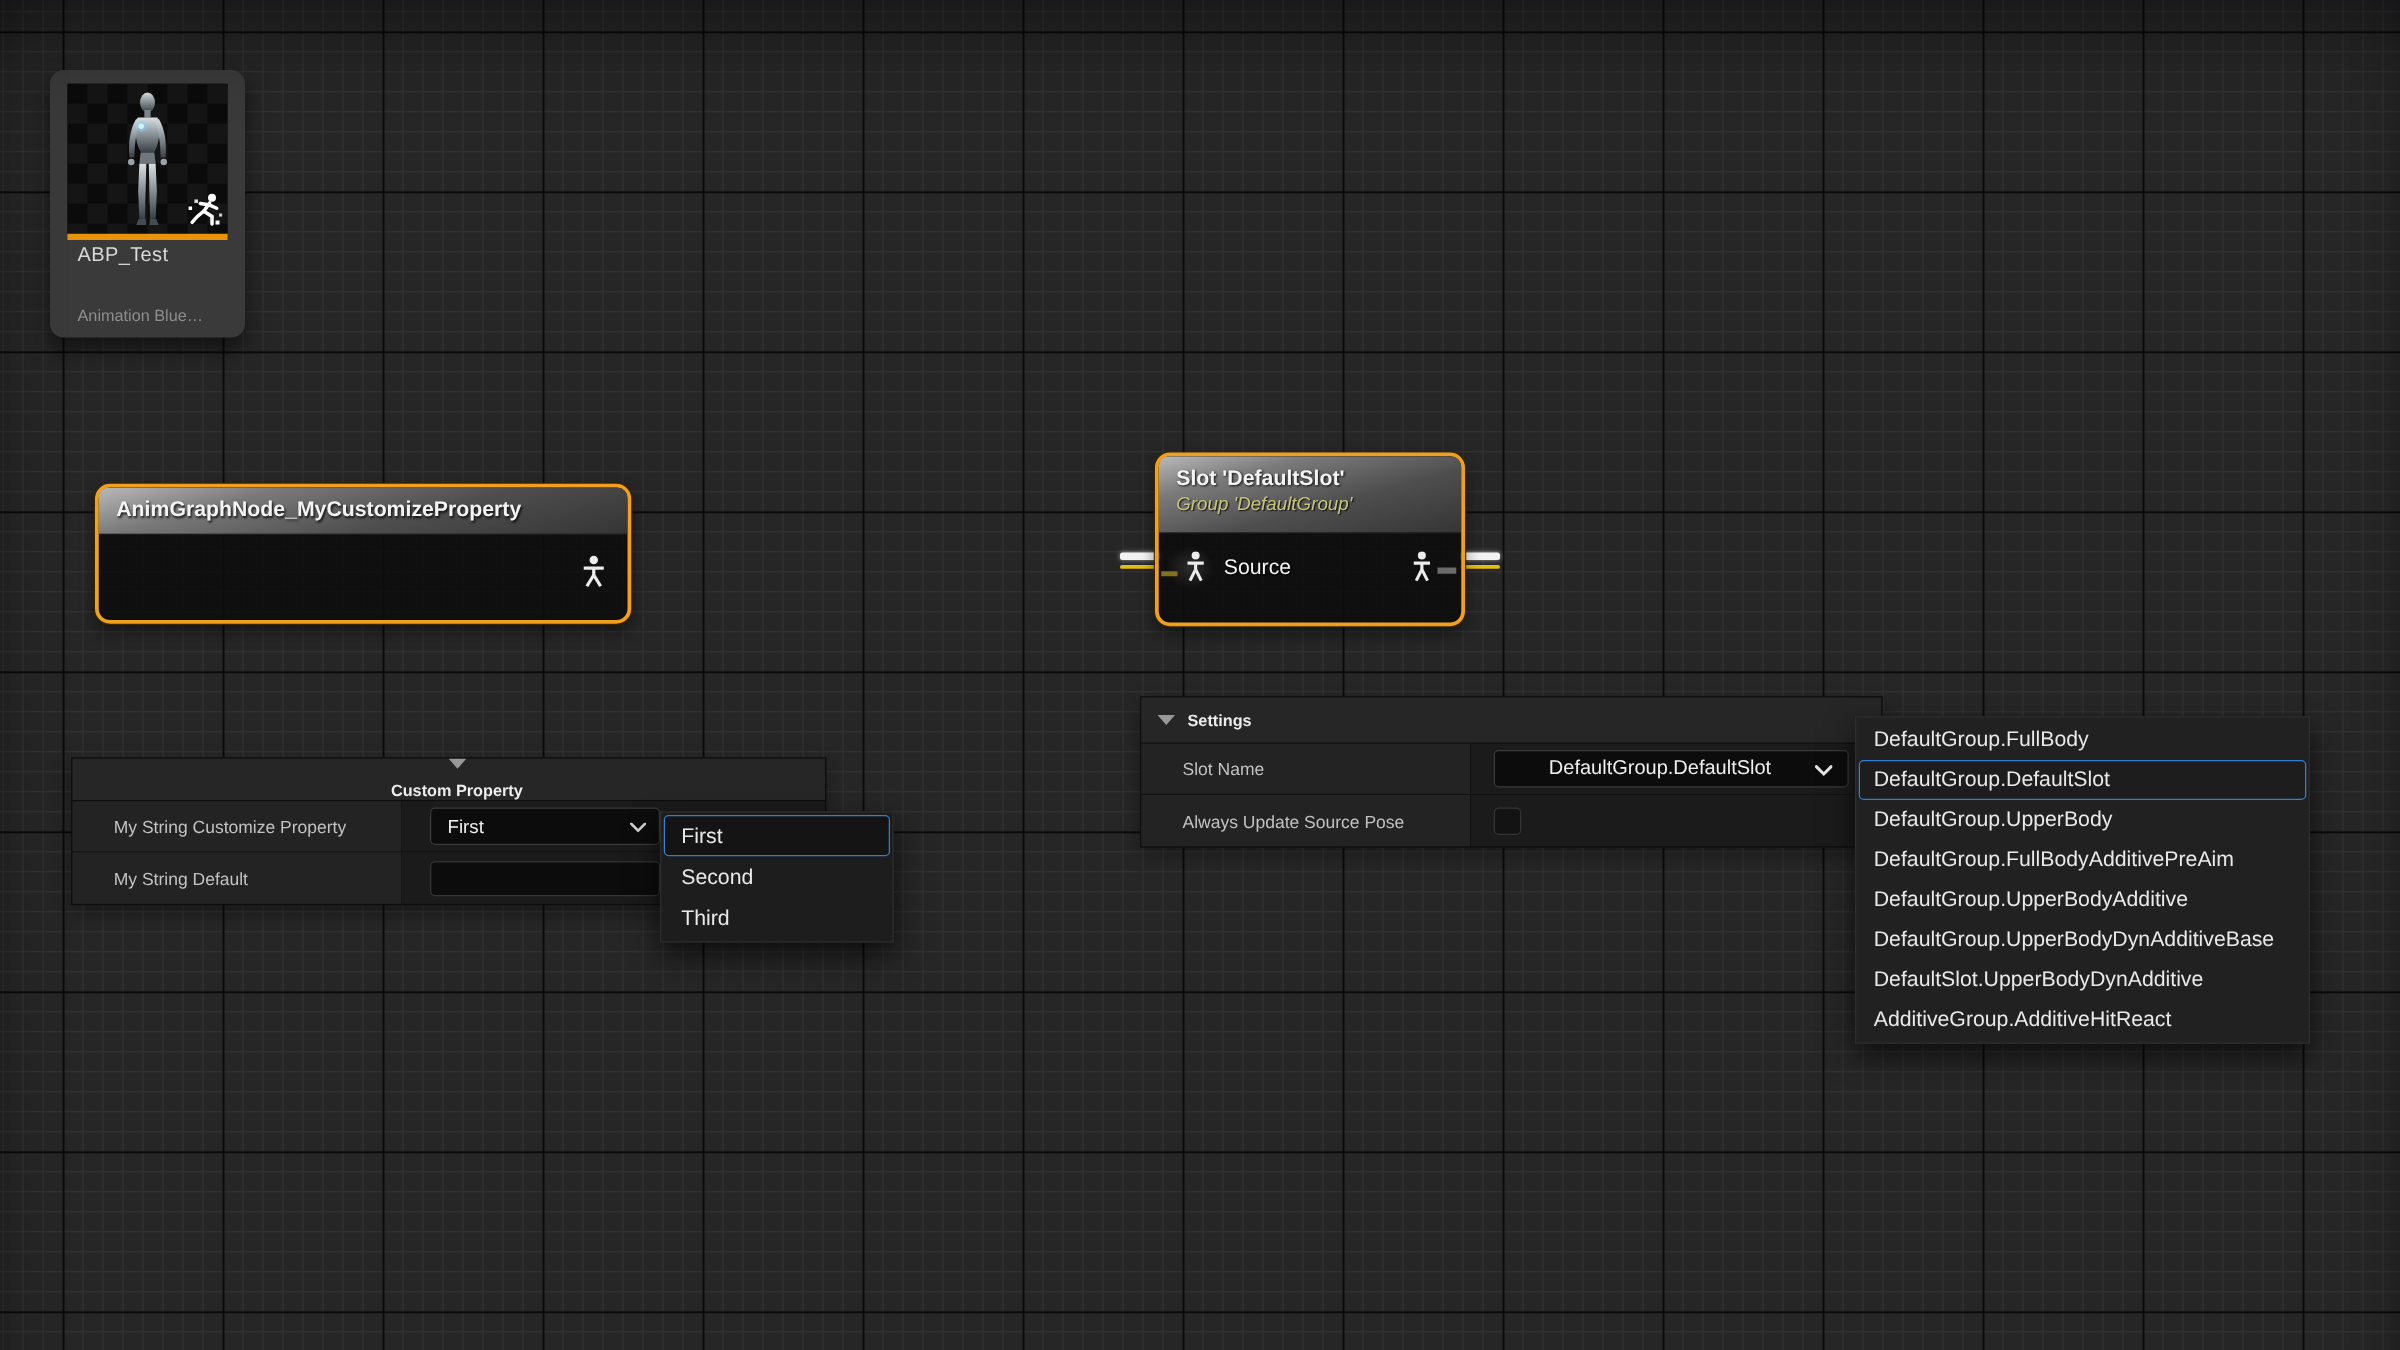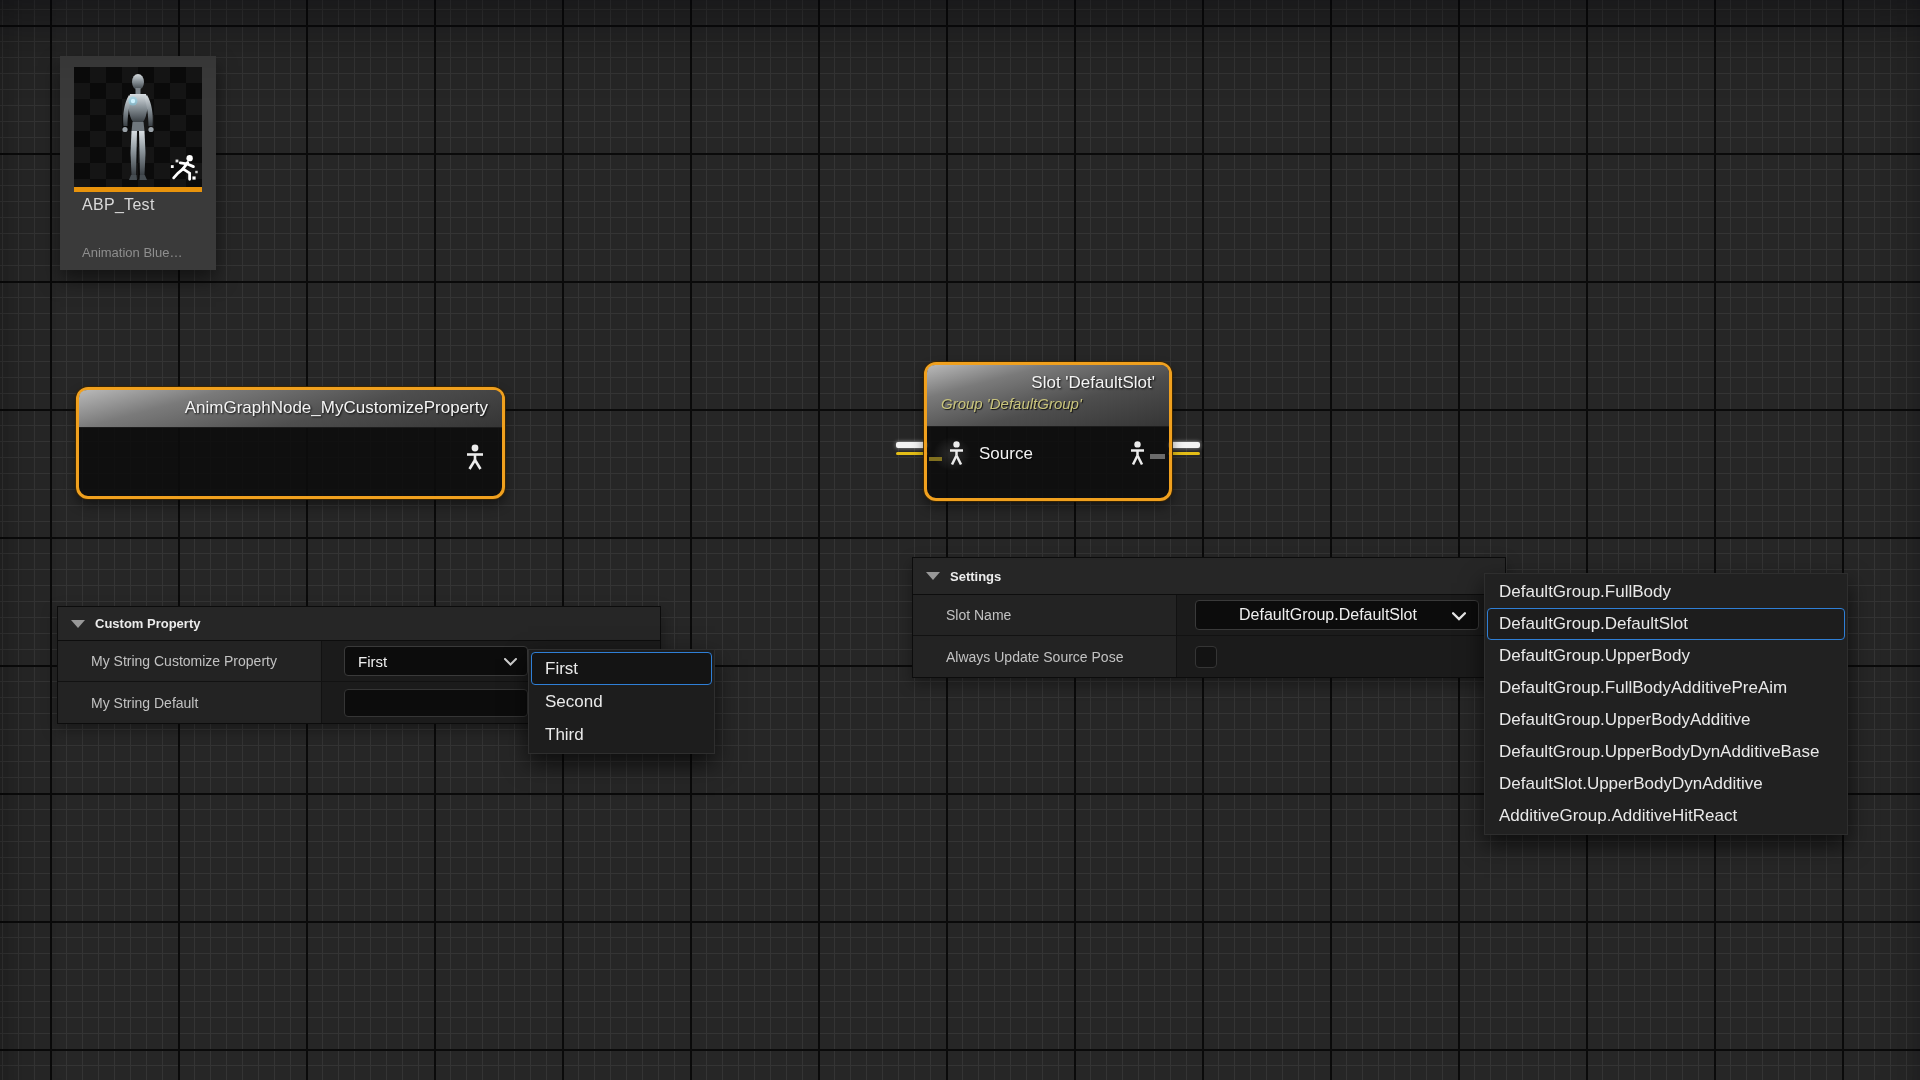--- a/index.html
+++ b/index.html
@@ -19,22 +19,22 @@
   }
   .vignette {
     position:absolute; inset:0; pointer-events:none; z-index:9;
     box-shadow: inset 0 90px 70px -70px rgba(0,0,6,0.45),
                 inset 60px 0 60px -70px rgba(0,0,6,0.40),
                 inset -40px 0 50px -55px rgba(0,0,10,0.45);
   }
 
   
   .asset-card {
-    position:absolute; left:60px; top:56px; width:156px; height:214px;
-    background:#3a3a3a; border-radius:0;
+    position:absolute; left:40px; top:56px; width:156px; height:214px;
+    background:#3a3a3a; border-radius:11px;
     box-shadow:0 10px 18px rgba(0,0,0,0.5);
   }
   .asset-thumb {
     position:absolute; left:14px; top:11px; width:128px; height:120px;
     background-color:#0b0b0b;
     background-image:conic-gradient(#151515 90deg,#0b0b0b 90deg 180deg,#151515 180deg 270deg,#0b0b0b 270deg);
     background-size:32px 32px; overflow:hidden;
   }
   .asset-thumb svg.mannequin { position:absolute; left:28px; top:6px; }
   .asset-thumb svg.runner { position:absolute; right:3px; bottom:4px; }
@@ -53,24 +53,23 @@
     position:absolute; border:3px solid #f0a01e; border-radius:12px;
     background:rgba(13,13,13,0.88);
     box-shadow:0 0 0 1px rgba(60,38,0,0.9), 0 6px 12px rgba(0,0,0,0.45);
   }
   .gnode-titlebar {
     border-radius:8px 8px 0 0;
     background:linear-gradient(165deg,#b9b9b9 0%,#7a7a7a 26%,#4e4e4e 60%,#353535 100%);
     border-bottom:1px solid #1c1c1c;
   }
   .gnode-title {
-    color:#f4f4f4; font-weight:normal; font-size:17px;
+    color:#f4f4f4; font-weight:bold; font-size:17px;
     text-shadow:1px 1px 2px rgba(0,0,0,0.85);
     white-space:nowrap;
-    text-align:right;
   }
   .gnode-subtitle {
     color:#c9c47c; font-style:italic; font-size:15px;
     text-shadow:1px 1px 1px rgba(0,0,0,0.8); white-space:nowrap;
   }
   .node-custom { left:76px; top:387px; width:429px; height:112px; }
   .node-custom .gnode-titlebar { height:38px; padding:8px 14px 0 14px; }
   .node-custom .pose-pin-right { position:absolute; right:17px; top:54px; }
 
   .node-slot { left:924px; top:362px; width:248px; height:139px; }
@@ -127,21 +126,21 @@
   .combo .chev { position:absolute; right:10px; top:11px; }
   .text-field {
     height:28px; background:#0c0c0c; border:1px solid #353535; border-radius:4px;
     color:#e8e8e8; font-size:14px; padding:0 8px; outline:none;
   }
   .checkbox {
     width:22px; height:22px; background:#131313; border:1px solid #353535; border-radius:4px;
   }
 
   .panel-custom { left:57px; top:606px; width:604px; }
-  .panel-custom .panel-header { height:34px; }
+  .panel-custom .panel-header { height:34px;flex-direction:column; }
   .panel-custom .prop-row { height:41px; }
   .panel-custom .combo { margin-left:22px; width:184px; padding-left:13px; }
   .panel-custom .text-field { margin-left:22px; width:184px; }
 
   .panel-settings { left:912px; top:557px; width:594px; }
   .panel-settings .panel-header { height:37px; }
   .panel-settings .prop-row { height:41px; }
   .panel-settings .combo { margin-left:18px; width:284px; justify-content:center; font-size:16px; padding-right:18px; }
   .panel-settings .combo .chev { right:12px; }
   .panel-settings .checkbox { margin-left:18px; }

